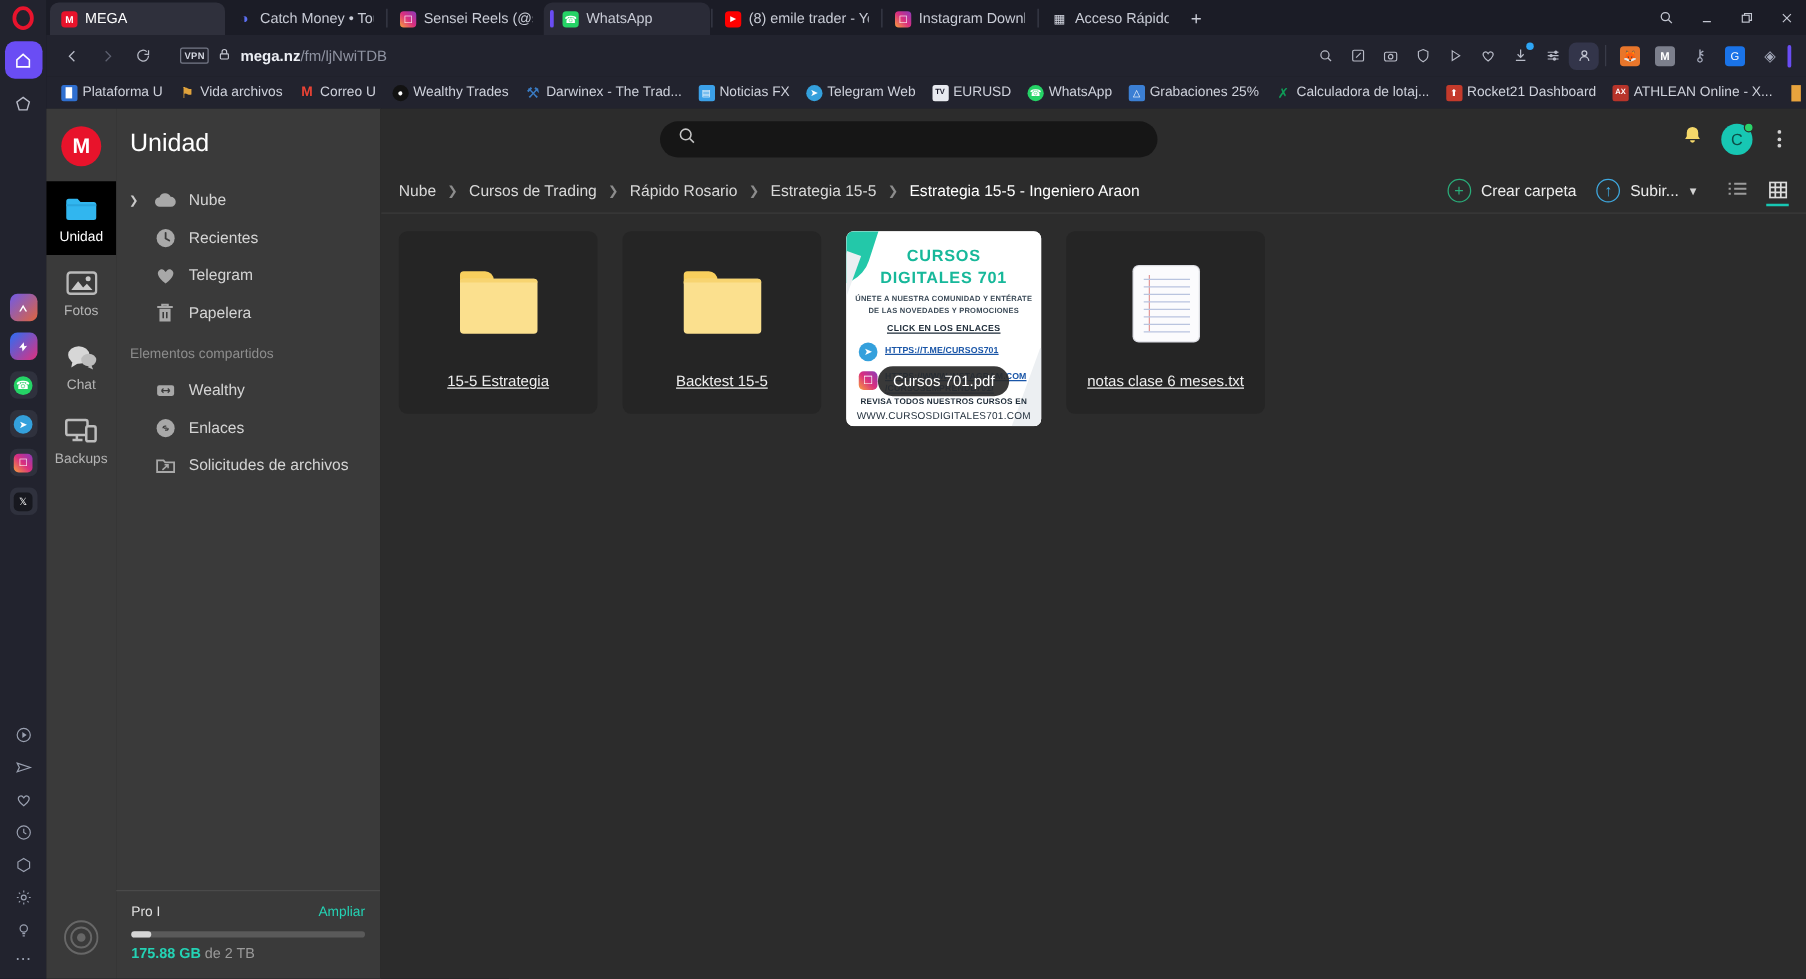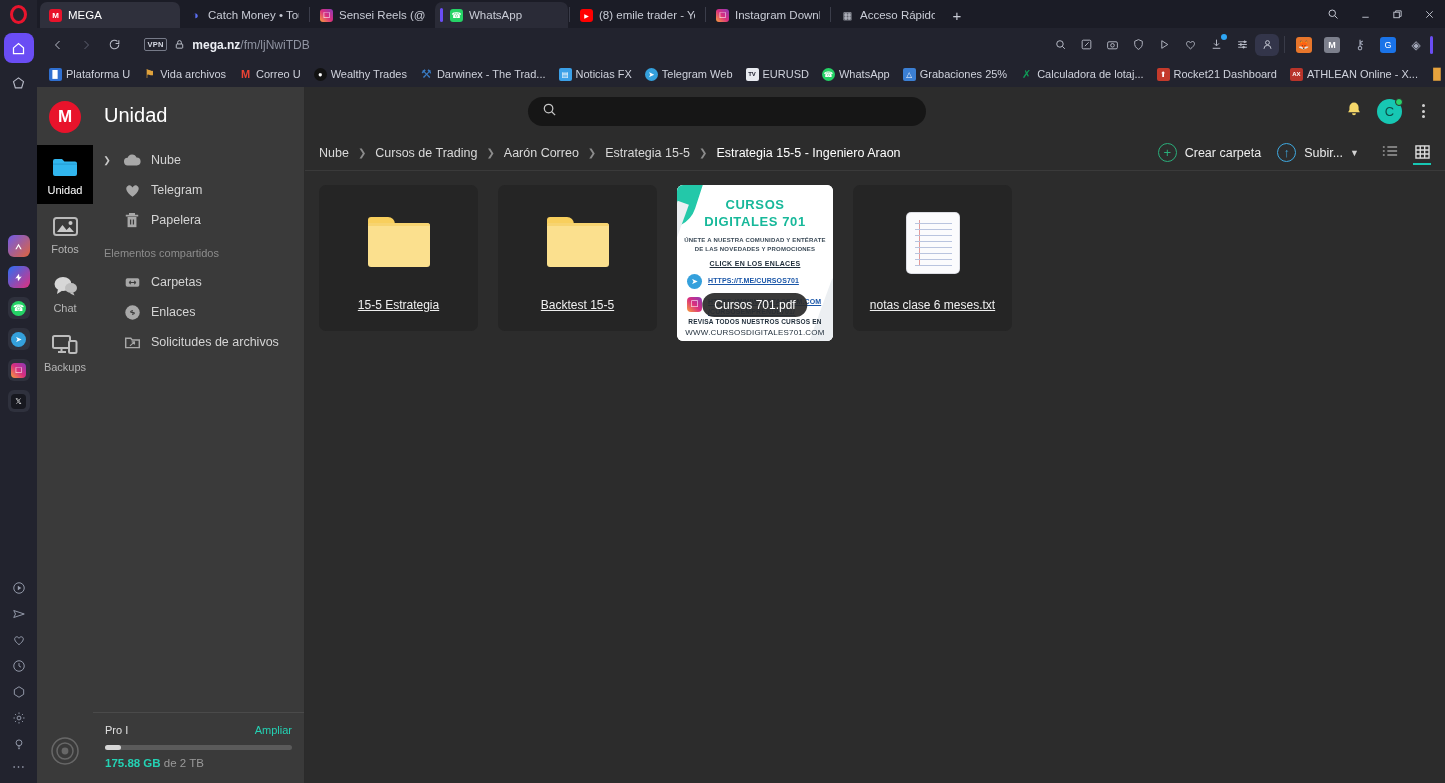--- a/index.html
+++ b/index.html
@@ -586,20 +586,30 @@
           <span class="side-ico">
               <svg width="18" height="14" viewBox="0 0 20 14">
                 <path d="M5.5 13 a4.2 4.2 0 0 1 -.4 -8.4 A5.3 5.3 0 0 1 15 4.2 a3.9 3.9 0 0 1 .3 8.8 Z" fill="#a8a8a8"></path>
               </svg>
             </span>
           <span>Nube</span>
         </div>
         <div class="side-row">
           <span class="caret blank">❯</span>
           <span class="side-ico">
+              <svg width="17" height="17" viewBox="0 0 20 20">
+                <circle cx="10" cy="10" r="8.5" fill="#a8a8a8"></circle>
+                <path d="M10 5 V10.3 L13.4 12.2" stroke="#3a3a3a" stroke-width="1.7" fill="none" stroke-linecap="round"></path>
+              </svg>
+            </span>
+          <span>Recientes</span>
+        </div>
+        <div class="side-row">
+          <span class="caret blank">❯</span>
+          <span class="side-ico">
               <svg width="17" height="16" viewBox="0 0 20 18">
                 <path d="M10 17 C2 11 1 6 4.8 4 C7.3 2.6 9 4.8 10 6.2 C11 4.8 12.7 2.6 15.2 4 C19 6 18 11 10 17 Z" fill="#a8a8a8"></path>
               </svg>
             </span>
           <span>Telegram</span>
         </div>
         <div class="side-row">
           <span class="caret blank">❯</span>
           <span class="side-ico">
               <svg width="16" height="17" viewBox="0 0 18 19">
@@ -616,21 +626,21 @@
 
       <div class="side-list">
         <div class="side-row">
           <span class="caret blank">❯</span>
           <span class="side-ico">
               <svg width="17" height="15" viewBox="0 0 20 16">
                 <rect x="2" y="3" width="16" height="10" rx="2" fill="#a8a8a8"></rect>
                 <path d="M6 8 H14 M6 8 L8 6 M6 8 L8 10 M14 8 L12 6 M14 8 L12 10" stroke="#3a3a3a" stroke-width="1.2" fill="none"></path>
               </svg>
             </span>
-          <span>Carpetas</span>
+          <span>Wealthy</span>
         </div>
         <div class="side-row">
           <span class="caret blank">❯</span>
           <span class="side-ico">
               <svg width="17" height="17" viewBox="0 0 20 20">
                 <circle cx="10" cy="10" r="8.5" fill="#a8a8a8"></circle>
                 <path d="M7.6 10 a1.9 1.9 0 0 1 1.9 -1.9 h1.1 M12.4 10 a1.9 1.9 0 0 1 -1.9 1.9 h-1.1 M8.4 10 H11.6" stroke="#3a3a3a" stroke-width="1.3" fill="none"></path>
               </svg>
             </span>
           <span>Enlaces</span>
@@ -687,21 +697,21 @@
             </span>
         </div>
       </div>
 
       <div class="crumbbar">
         <div class="crumbs">
           <span>Nube</span>
           <span class="crumb-sep">❯</span>
           <span>Cursos de Trading</span>
           <span class="crumb-sep">❯</span>
-          <span>Aarón Correo</span>
+          <span>Rápido Rosario</span>
           <span class="crumb-sep">❯</span>
           <span>Estrategia 15-5</span>
           <span class="crumb-sep">❯</span>
           <span class="last">Estrategia 15-5 - Ingeniero Araon</span>
         </div>
         <div class="actions">
           <div class="act">
             <span class="circ">+</span>
             <span>Crear carpeta</span>
           </div>

